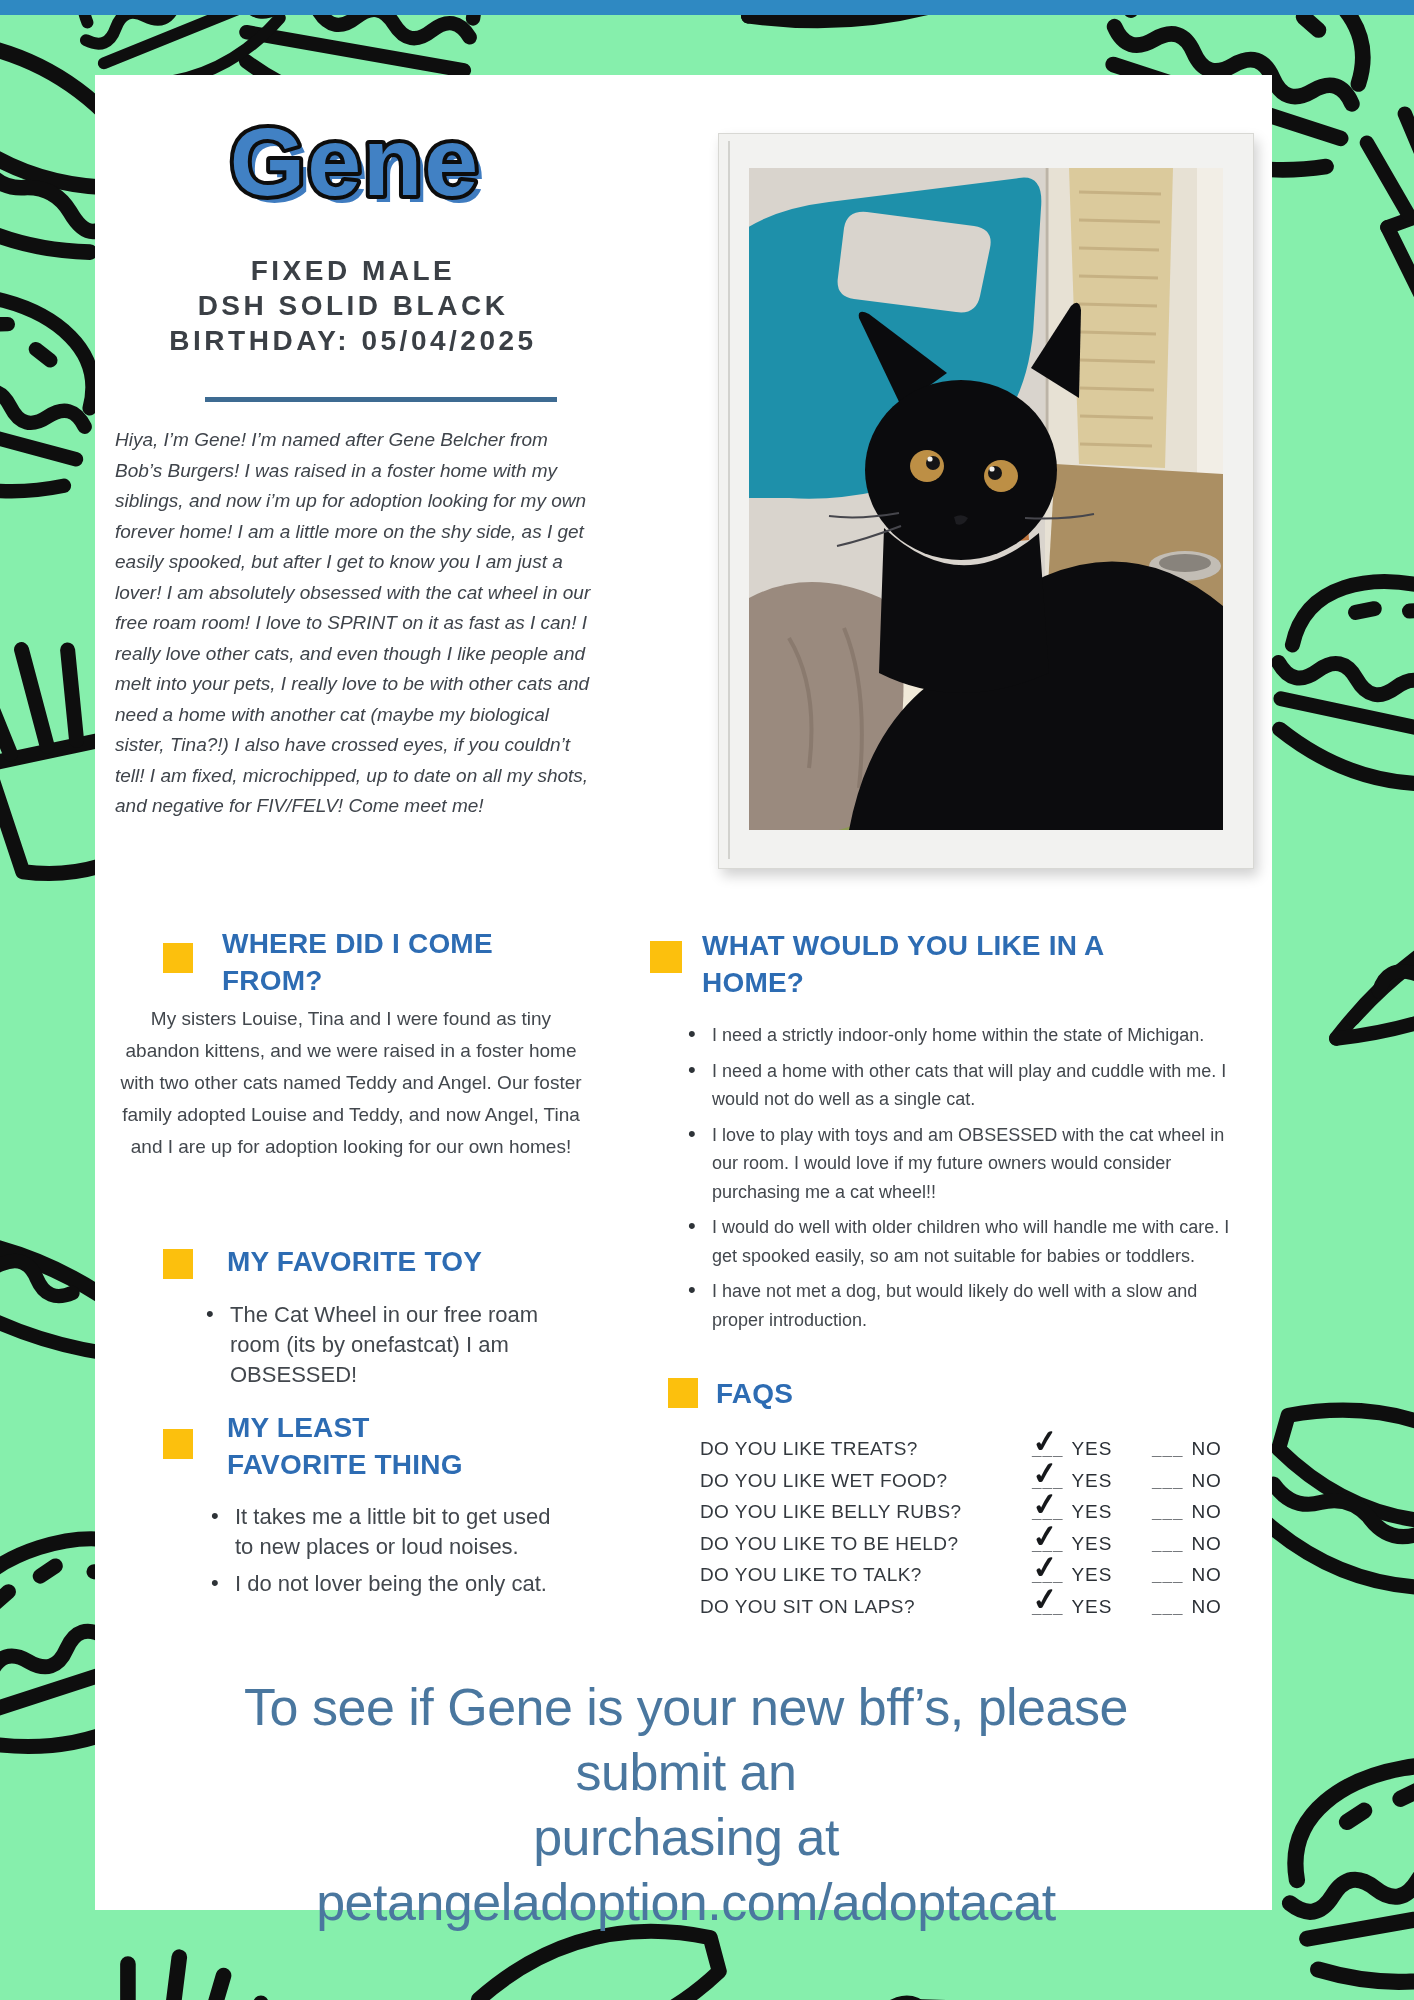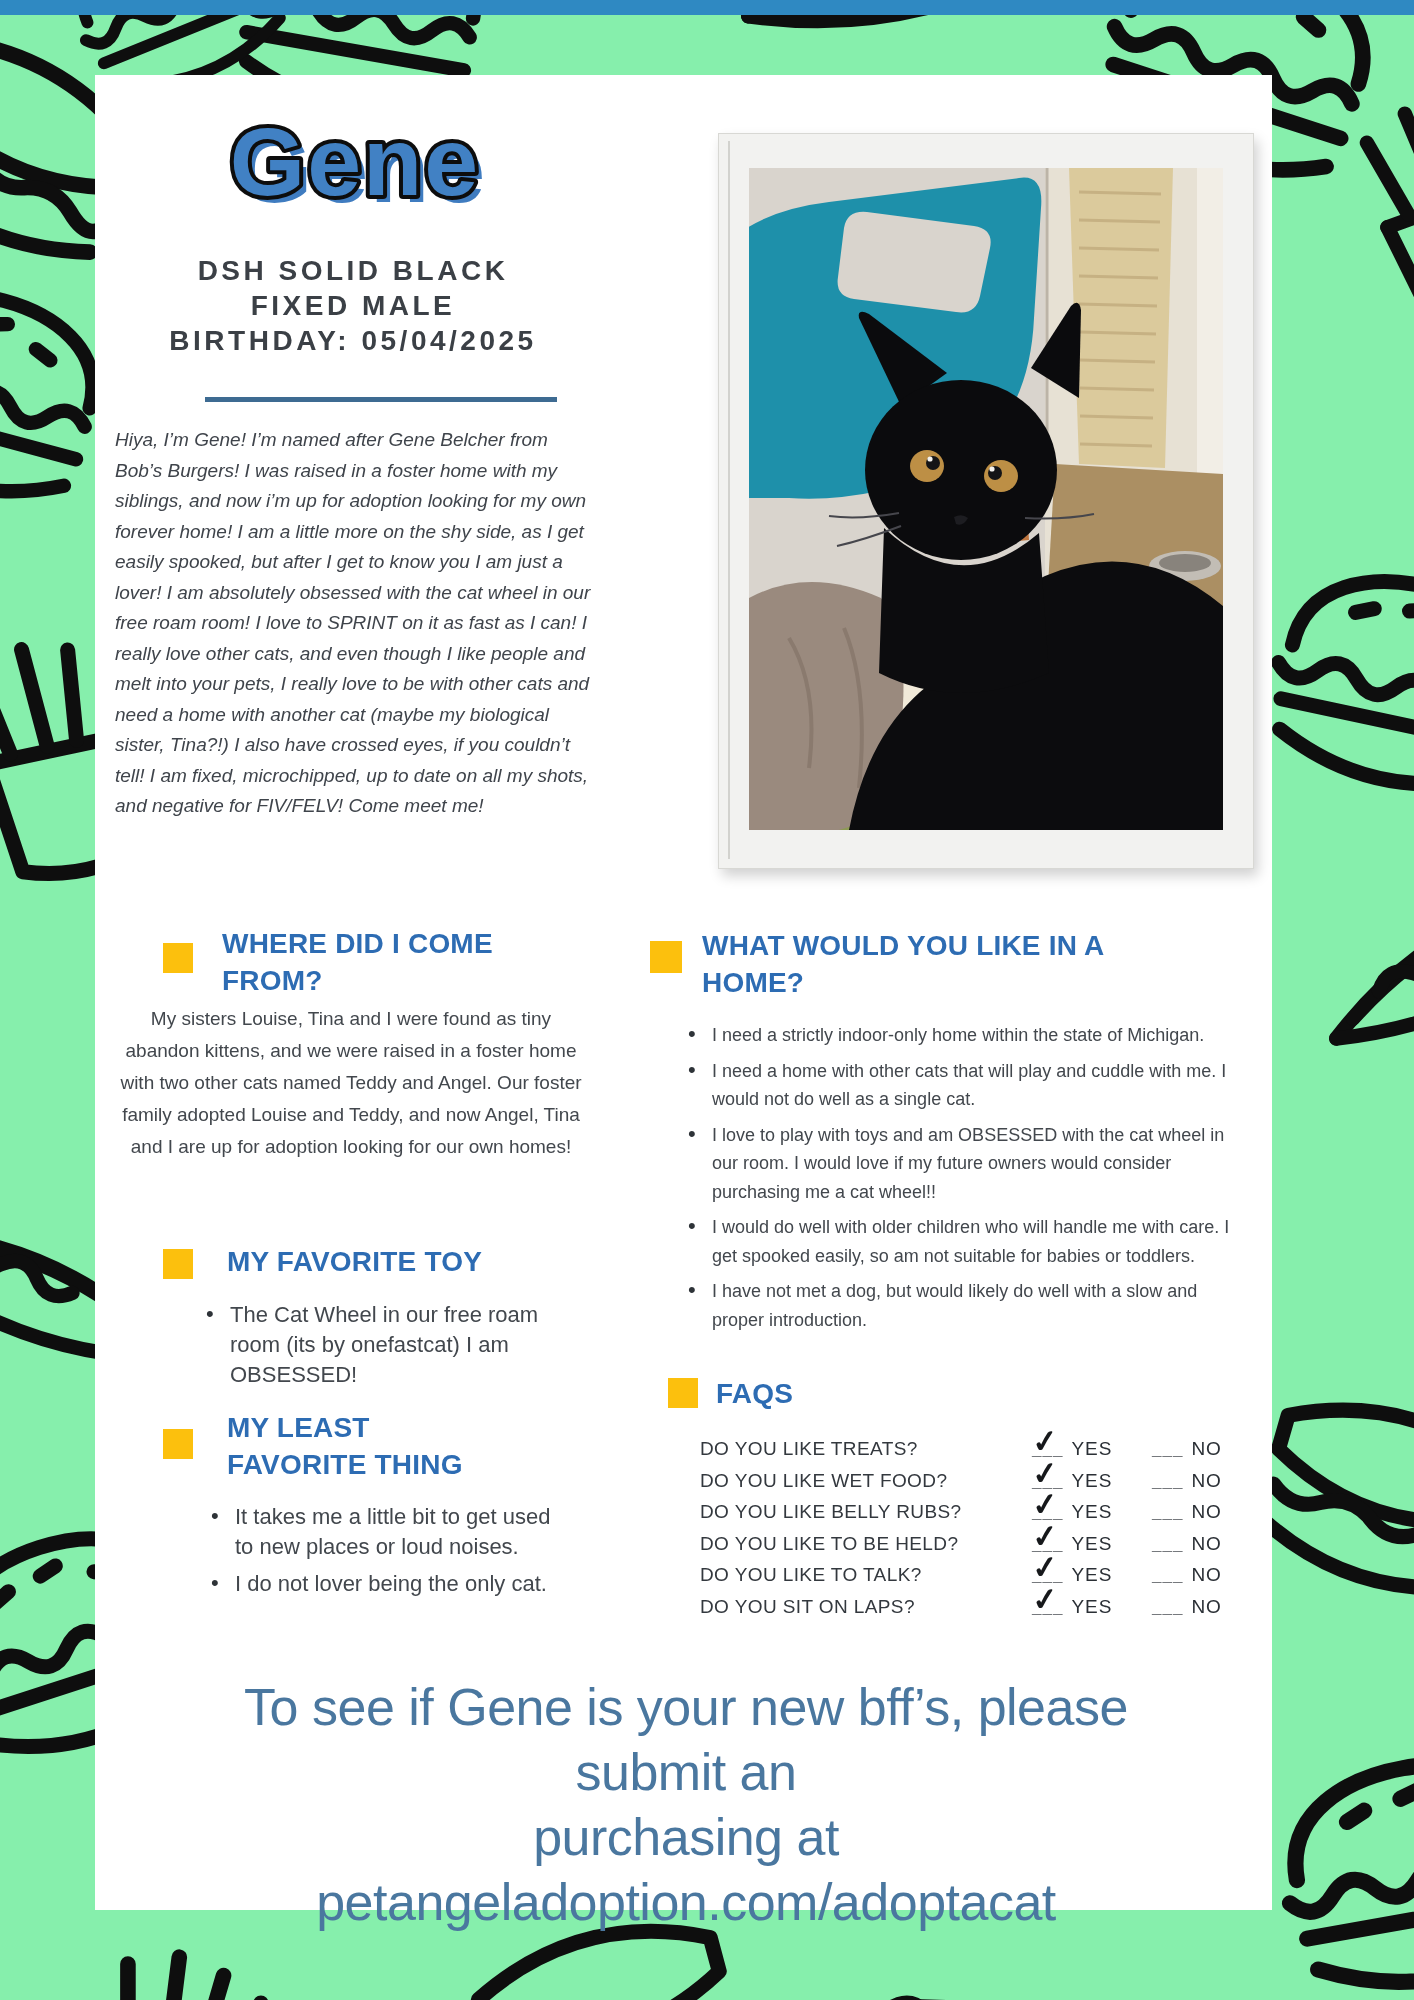--- a/index.html
+++ b/index.html
@@ -109,22 +109,22 @@
 
   <div class="card"></div>
 
   <svg class="abs title-svg" viewBox="0 0 430 122">
     <text class="title-shadow" x="222" y="99" text-anchor="middle">Gene</text>
     <text class="title-main" x="215" y="92" text-anchor="middle">Gene</text>
   </svg>
 
   <div class="abs subtitle">
 
-  <div>DSH SOLID BLACK</div>
-      <div>FIXED MALE</div>
+  <div>FIXED MALE</div>
+      <div>DSH SOLID BLACK</div>
       <div>BIRTHDAY: 05/04/2025</div>
     </div>
   <div class="abs divider"></div>
 
   <div class="abs bio">Hiya, I’m Gene! I’m named after Gene Belcher from Bob’s Burgers! I was raised in a foster home with my siblings, and now i’m up for adoption looking for my own forever home! I am a little more on the shy side, as I get easily spooked, but after I get to know you I am just a lover! I am absolutely obsessed with the cat wheel in our free roam room! I love to SPRINT on it as fast as I can! I really love other cats, and even though I like people and melt into your pets, I really love to be with other cats and need a home with another cat (maybe my biological sister, Tina?!) I also have crossed eyes, if you couldn’t tell! I am fixed, microchipped, up to date on all my shots, and negative for FIV/FELV! Come meet me!</div>
 
   <div class="abs photo-frame">
     <div class="photo-inner">
       <svg viewBox="0 0 474 662" preserveAspectRatio="none">
         <defs>

